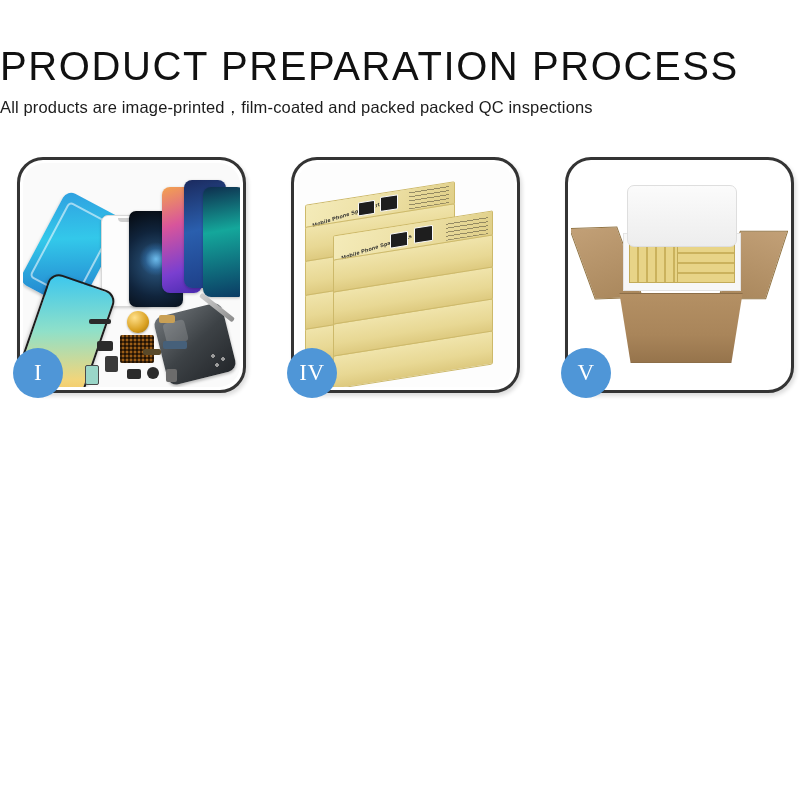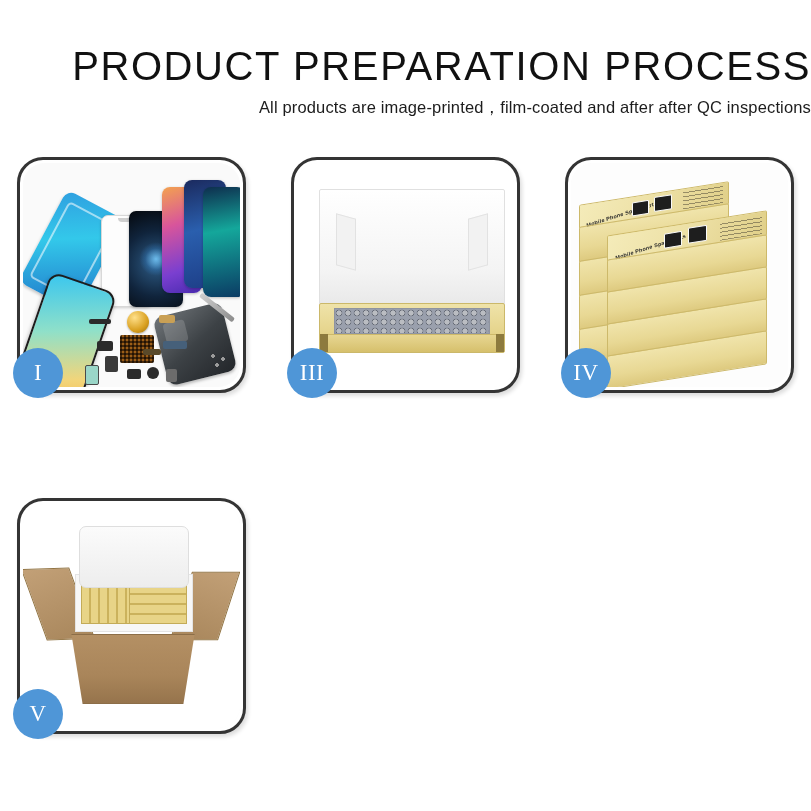--- a/index.html
+++ b/index.html
@@ -19,21 +19,21 @@
     height: 811px;
     background: #ffffff;
   }
 
   
   .header {
     position: absolute;
     left: 0;
     top: 44px;
     width: 811px;
-    text-align: right;
+    text-align: left;
   }
 
   .title {
     font-family: "Liberation Sans", sans-serif;
     font-size: 40px;
     font-weight: 500;
     letter-spacing: 1.6px;
     color: #111111;
     line-height: 44px;
     white-space: nowrap;
@@ -463,21 +463,21 @@
     width: 18px; height: 16px; background: #b0916a; border: 1px solid #9c8058;
   }
 </style>
 </head>
 <body>
 
 <div id="page">
 
   <div class="header">
     <div class="title">PRODUCT PREPARATION PROCESS</div>
-    <div class="subtitle">All products are image-printed，film-coated and after after QC inspections</div>
+    <div class="subtitle">All products are image-printed，film-coated and packed packed QC inspections</div>
   </div>
 
   <div class="grid">
 
     <div class="panel">
       <div class="panel-photo">
         <div class="collage">
           <div class="phone-sticker"></div>
           <div class="glass-front"></div>
           <div class="dark-screen"></div>
@@ -499,38 +499,20 @@
           <div class="part p9"></div>
           <div class="part p10"></div>
           <div class="tweezer"></div>
           <div class="screws"></div>
         </div>
       </div>
       <div class="badge">I</div>
     </div>
 
 
-    <div class="panel">
-      <div class="panel-photo">
-        <div class="box3-bg">
-          <div class="lid3">
-            <div class="lid3-flapL"></div>
-            <div class="lid3-flapR"></div>
-          </div>
-          <div class="tray3">
-            <div class="tray3-inner"></div>
-            <div class="tray3-front">
-              <div class="tray3-corner-l"></div>
-              <div class="tray3-corner-r"></div>
-            </div>
-          </div>
-        </div>
-      </div>
-      <div class="badge">III</div>
-    </div>
 
     <div class="panel">
       <div class="panel-photo">
         <div class="stack-bg">
 
           <div class="kbox" style="left:8px; top:30px; width:150px; height:24px; transform:skewY(-9deg);">
             <div class="kbox-top"></div>
             <div class="kb-label" style="left:6px; top:12px; transform:rotate(-9deg);">Mobile Phone Spare Parts</div>
             <div class="kb-thumb" style="left:52px; top:5px; width:17px; height:14px;"></div>
             <div class="kb-thumb" style="left:74px; top:3px; width:18px; height:15px;"></div>

